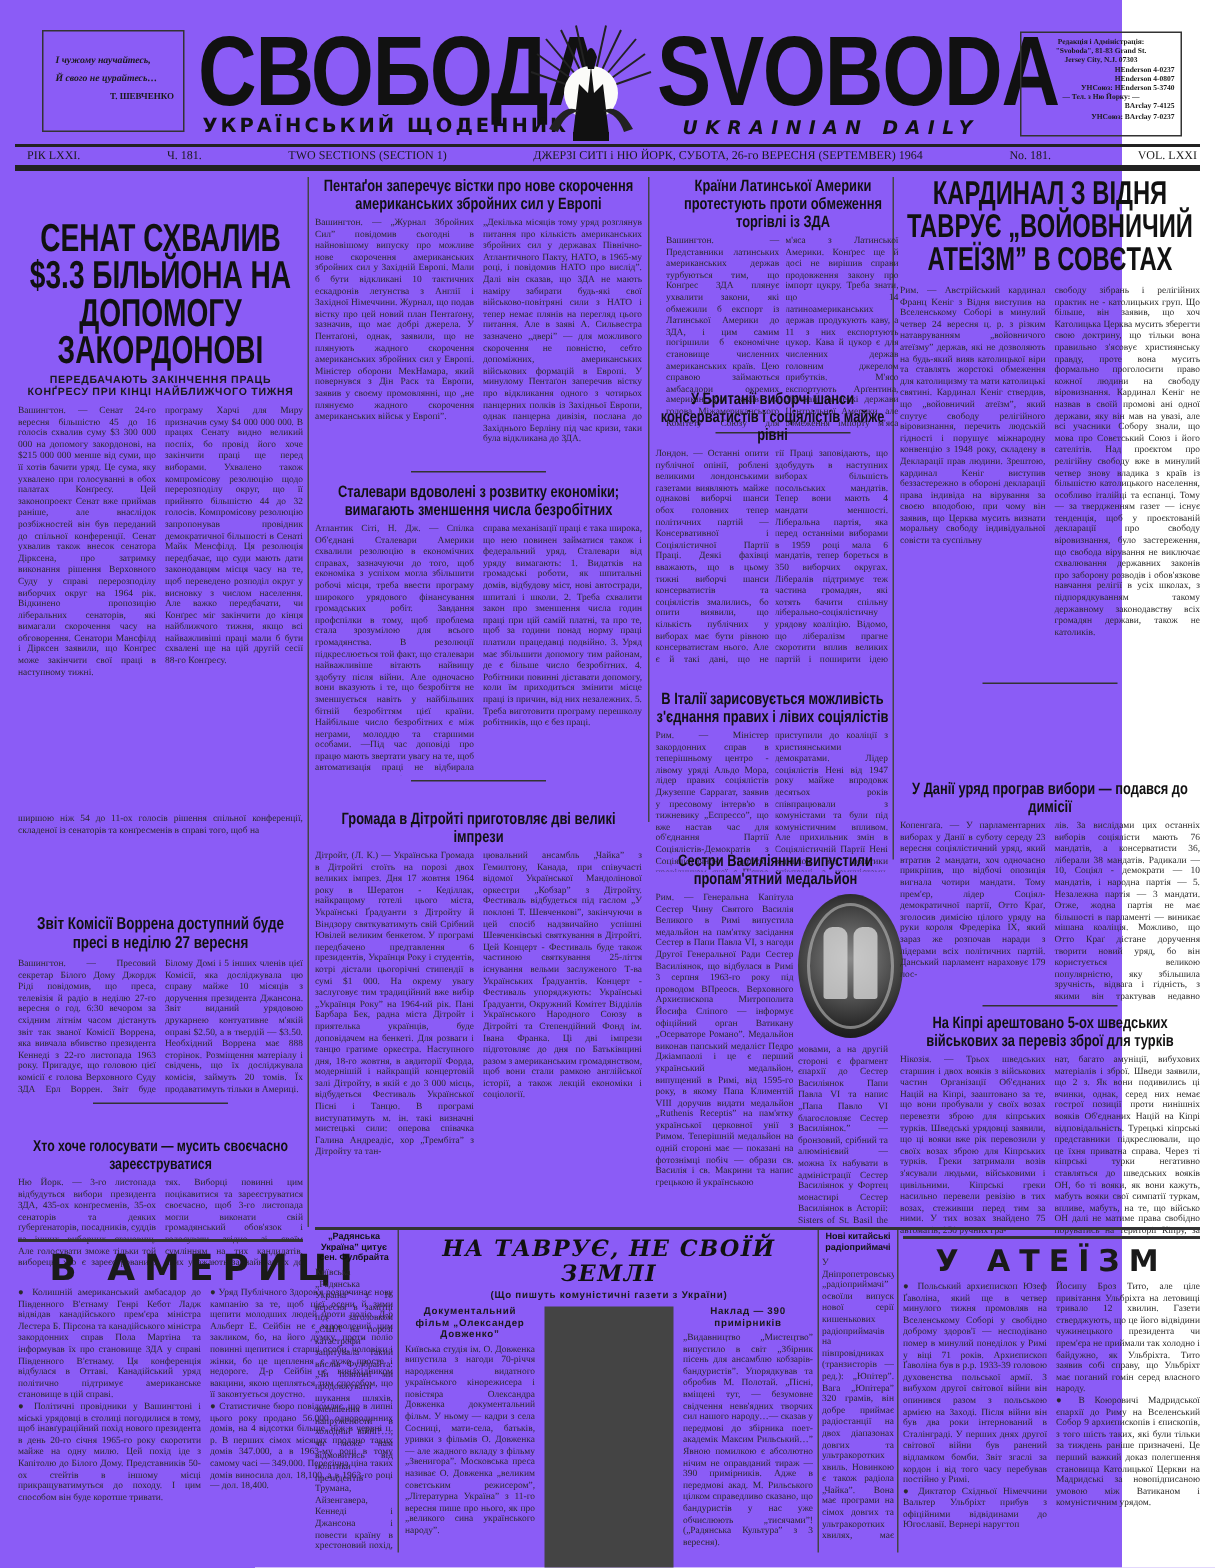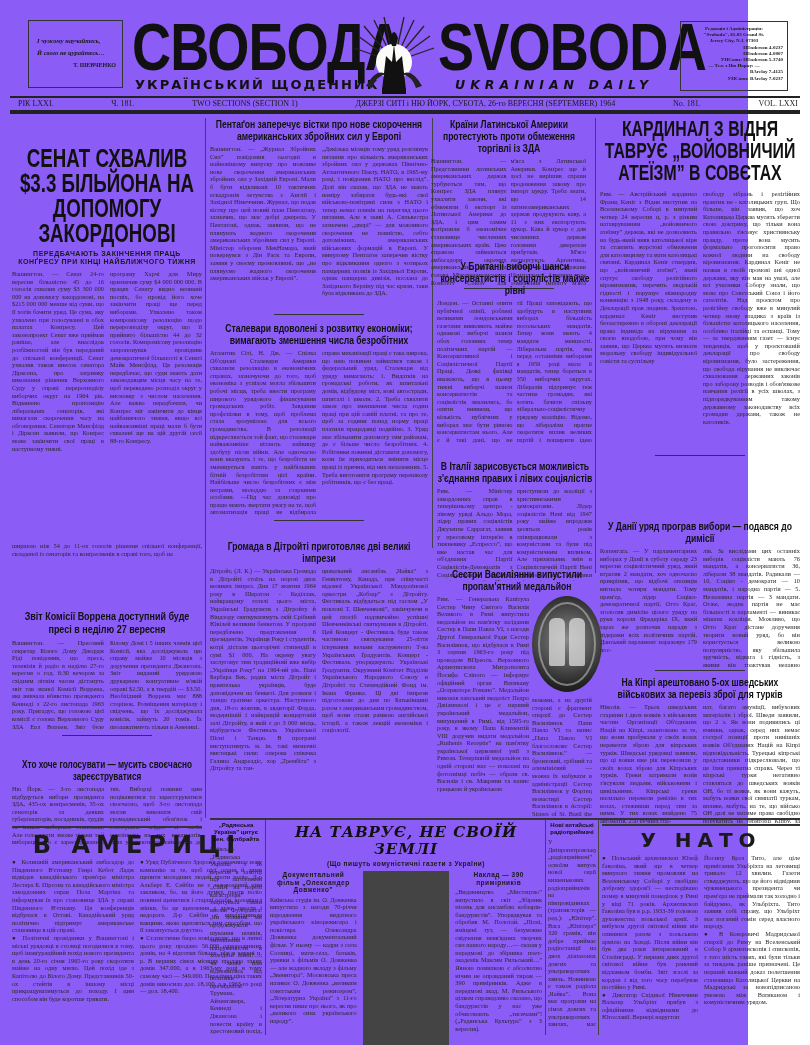--- a/index.html
+++ b/index.html
@@ -115,21 +115,21 @@
 
   <div class="abs" style="left:210px;top:118px;width:218px;">
     <div class="hl cond" style="font-size:11px;line-height:12px;width:270px;margin-left:-26px;">Пентаґон заперечує вістки про нове скорочення американських збройних сил у Европі</div>
     <div class="cols2" style="margin-top:3px;height:165px;">
       <div class="body">Вашингтон. — „Журнал Збройних Сил” повідомив сьогодні в найновішому випуску про можливе нове скорочення американських збройних сил у Західній Европі. Мали б бути відкликані 10 тактичних ескадронів летунства з Англії і Західної Німеччини. Журнал, що подав вістку про цей новий план Пентаґону, зазначив, що має добрі джерела. У Пентаґоні, однак, заявили, що не плянують жадного скорочення американських збройних сил у Европі. Міністер оборони МекНамара, який повернувся з Дін Раск та Европи, заявив у своєму промовлянні, що „не плянуємо жадного скорочення американських військ у Европі”.</div>
       <div class="body">„Декілька місяців тому уряд розглянув питання про кількість американських збройних сил у державах Північно-Атлантичного Пакту, НАТО, в 1965-му році, і повідомив НАТО про вислід”. Далі він сказав, що ЗДА не мають наміру забирати будь-які свої військово-повітряні сили з НАТО і тепер немає плянів на перегляд цього питання. Але в заяві А. Сильвестра зазначено „двері” — для можливого скорочення не повністю, себто допоміжних, американських військових формацій в Европі. У минулому Пентаґон заперечив вістку про відкликання одного з чотирьох панцерних полків із Західньої Европи, однак панцерна дивізія, послана до Західнього Берліну під час кризи, таки була відкликана до ЗДА.</div>
     </div>
     <div class="hr thin short" style="margin-top:4px;"></div>
   </div>
 
-  <div class="abs" style="left:431px;top:118px;width:155px;">
+  <div class="abs" style="left:444px;top:118px;width:155px;">
     <div class="hl cond" style="font-size:11px;line-height:12px;width:200px;margin-left:-22px;">Країни Латинської Америки протестують проти обмеження торгівлі із ЗДА</div>
     <div class="cols2" style="margin-top:3px;height:128px;gap:4px;">
       <div class="body">Вашингтон. — Представники латинських американських держав турбуються тим, що Конґрес ЗДА плянує ухвалити закони, які обмежили б експорт із Латинської Америки до ЗДА, і цим самим погіршили б економічне становище численних американських країв. Цею справою займаються амбасадори окремих американських країв та голова Міжамериканського Комітету Союзу для Поступу Карльос Санч де Сантамарія. Латинська Америка турбується тим, що Палата відкинула проект — про те, щоб ЗДА стали членом порозуміння в справі кави та квоти на неї. Сенат і Палата сходились звонз про обмеження імпорту</div>
       <div class="body">м'яса з Латинської Америки. Конґрес ще й досі не вирішив справи продовження закону про імпорт цукру. Треба знати, що 14 латиноамериканських держав продукують каву, а 11 з них експортують цукор. Кава й цукор є для численних держав головним джерелом прибутків. М'ясо експортують Арґентина, Уруґвай та деякі держави Центральної Америки, але обмеження імпорту м'яса до ЗДА має більше символічне і психологічне значення в Латинській Америці. Амбасадори латиноамериканських держав заявили, що в Америка має виглядати, щоб не допустити до зменшення торгівлі між ЗДА і американськими</div>
     </div>
     <div class="hr thin short" style="margin-top:3px;"></div>
   </div>
 
   <div class="abs" style="left:600px;top:118px;width:200px;">
     <div class="hl" style="font-size:22px;line-height:22px;transform:scaleX(0.72);width:278px;margin-left:-39px;">КАРДИНАЛ З ВІДНЯ ТАВРУЄ „ВОЙОВНИЧИЙ АТЕЇЗМ” В СОВЄТАХ</div>
@@ -254,21 +254,21 @@
   </div>
 
   <div class="abs" style="left:548px;top:822px;width:48px;">
     <div class="hl" style="font-size:6px;line-height:7px;">Нові китайські радіоприймачі</div>
     <div class="body" style="height:190px;margin-top:2px;">У Дніпропетровську „радіоприймачі” освоїли випуск нової серії кишенькових радіоприймачів на півпровідниках (транзисторів — ред.): „Юпітер”. Вага „Юпітера” 320 грамів, він добре приймає радіостанції на двох діапазонах довгих та ультракоротких хвиль. Новинкою є також радіола „Чайка”. Вона має програми на сімох довгих та ультракоротких хвилях, має програвач з трьома швидкостями”. Кишеньковий приймач „Юпітер” і радіоли „Чайка” не можуть приймати програм на коротких хвилях, отже з-за кордону. (За „Радянською Україною” з 4 вересня).</div>
   </div>
 
   <div class="abs vrule" style="left:598px;top:820px;height:215px;"></div>
   <div class="abs" style="left:602px;top:824px;width:198px;">
     <div class="hr"></div>
-    <div class="banner" style="font-size:20px;line-height:24px;margin-top:2px;">У НАТО</div>
+    <div class="banner" style="font-size:20px;line-height:24px;margin-top:2px;">У АТЕЇЗМ</div>
     <div class="cols2" style="margin-top:2px;height:180px;">
       <div class="body" style="white-space:pre-line;">● Польський архиєпископ Юзеф Ґаволіна, який ще в четвер минулого тижня промовляв на Вселенському Соборі у свобідно доброму здоров'ї — несподівано помер в минулий понеділок у Римі у віці 71 років. Архиєпископ Ґаволіна був в р.р. 1933-39 головою духовенства польської армії. З вибухом другої світової війни він опинився разом з польською армією на Заході. Після війни він був два роки інтернований в Сталінграді. У перших днях другої світової війни був ранений відламком бомби. Звіт згаслі за кордон і від того часу перебував постійно у Римі.
 ● Диктатор Східньої Німеччини Вальтер Ульбріхт прибув з офіційними відвідинами до Югославії. Вернері наругтоп</div>
       <div class="body" style="white-space:pre-line;">Йосипу Броз Тито, але ціле привітання Ульбріхта на летовищі тривало 12 хвилин. Газети стверджують, що це його відвідини чужинецького президента чи прем'єра не приймали так холодно і байдужно, як Ульбріхта. Тито заявив собі справу, що Ульбріхт має поганий гомін серед власного народу.
 ● В Коюровичі Мадридської єпархії до Риму на Вселенський Собор 9 архиєпископів і єпископів, з того шість таких, які були тільки за тиждень раніше призначені. Це перший важкий доказ полегшення становища Католицької Церкви на Мадридські за новопідписаною умовою між Ватиканом і комуністичним урядом.</div>
     </div>
   </div>
 
 </div>
 

